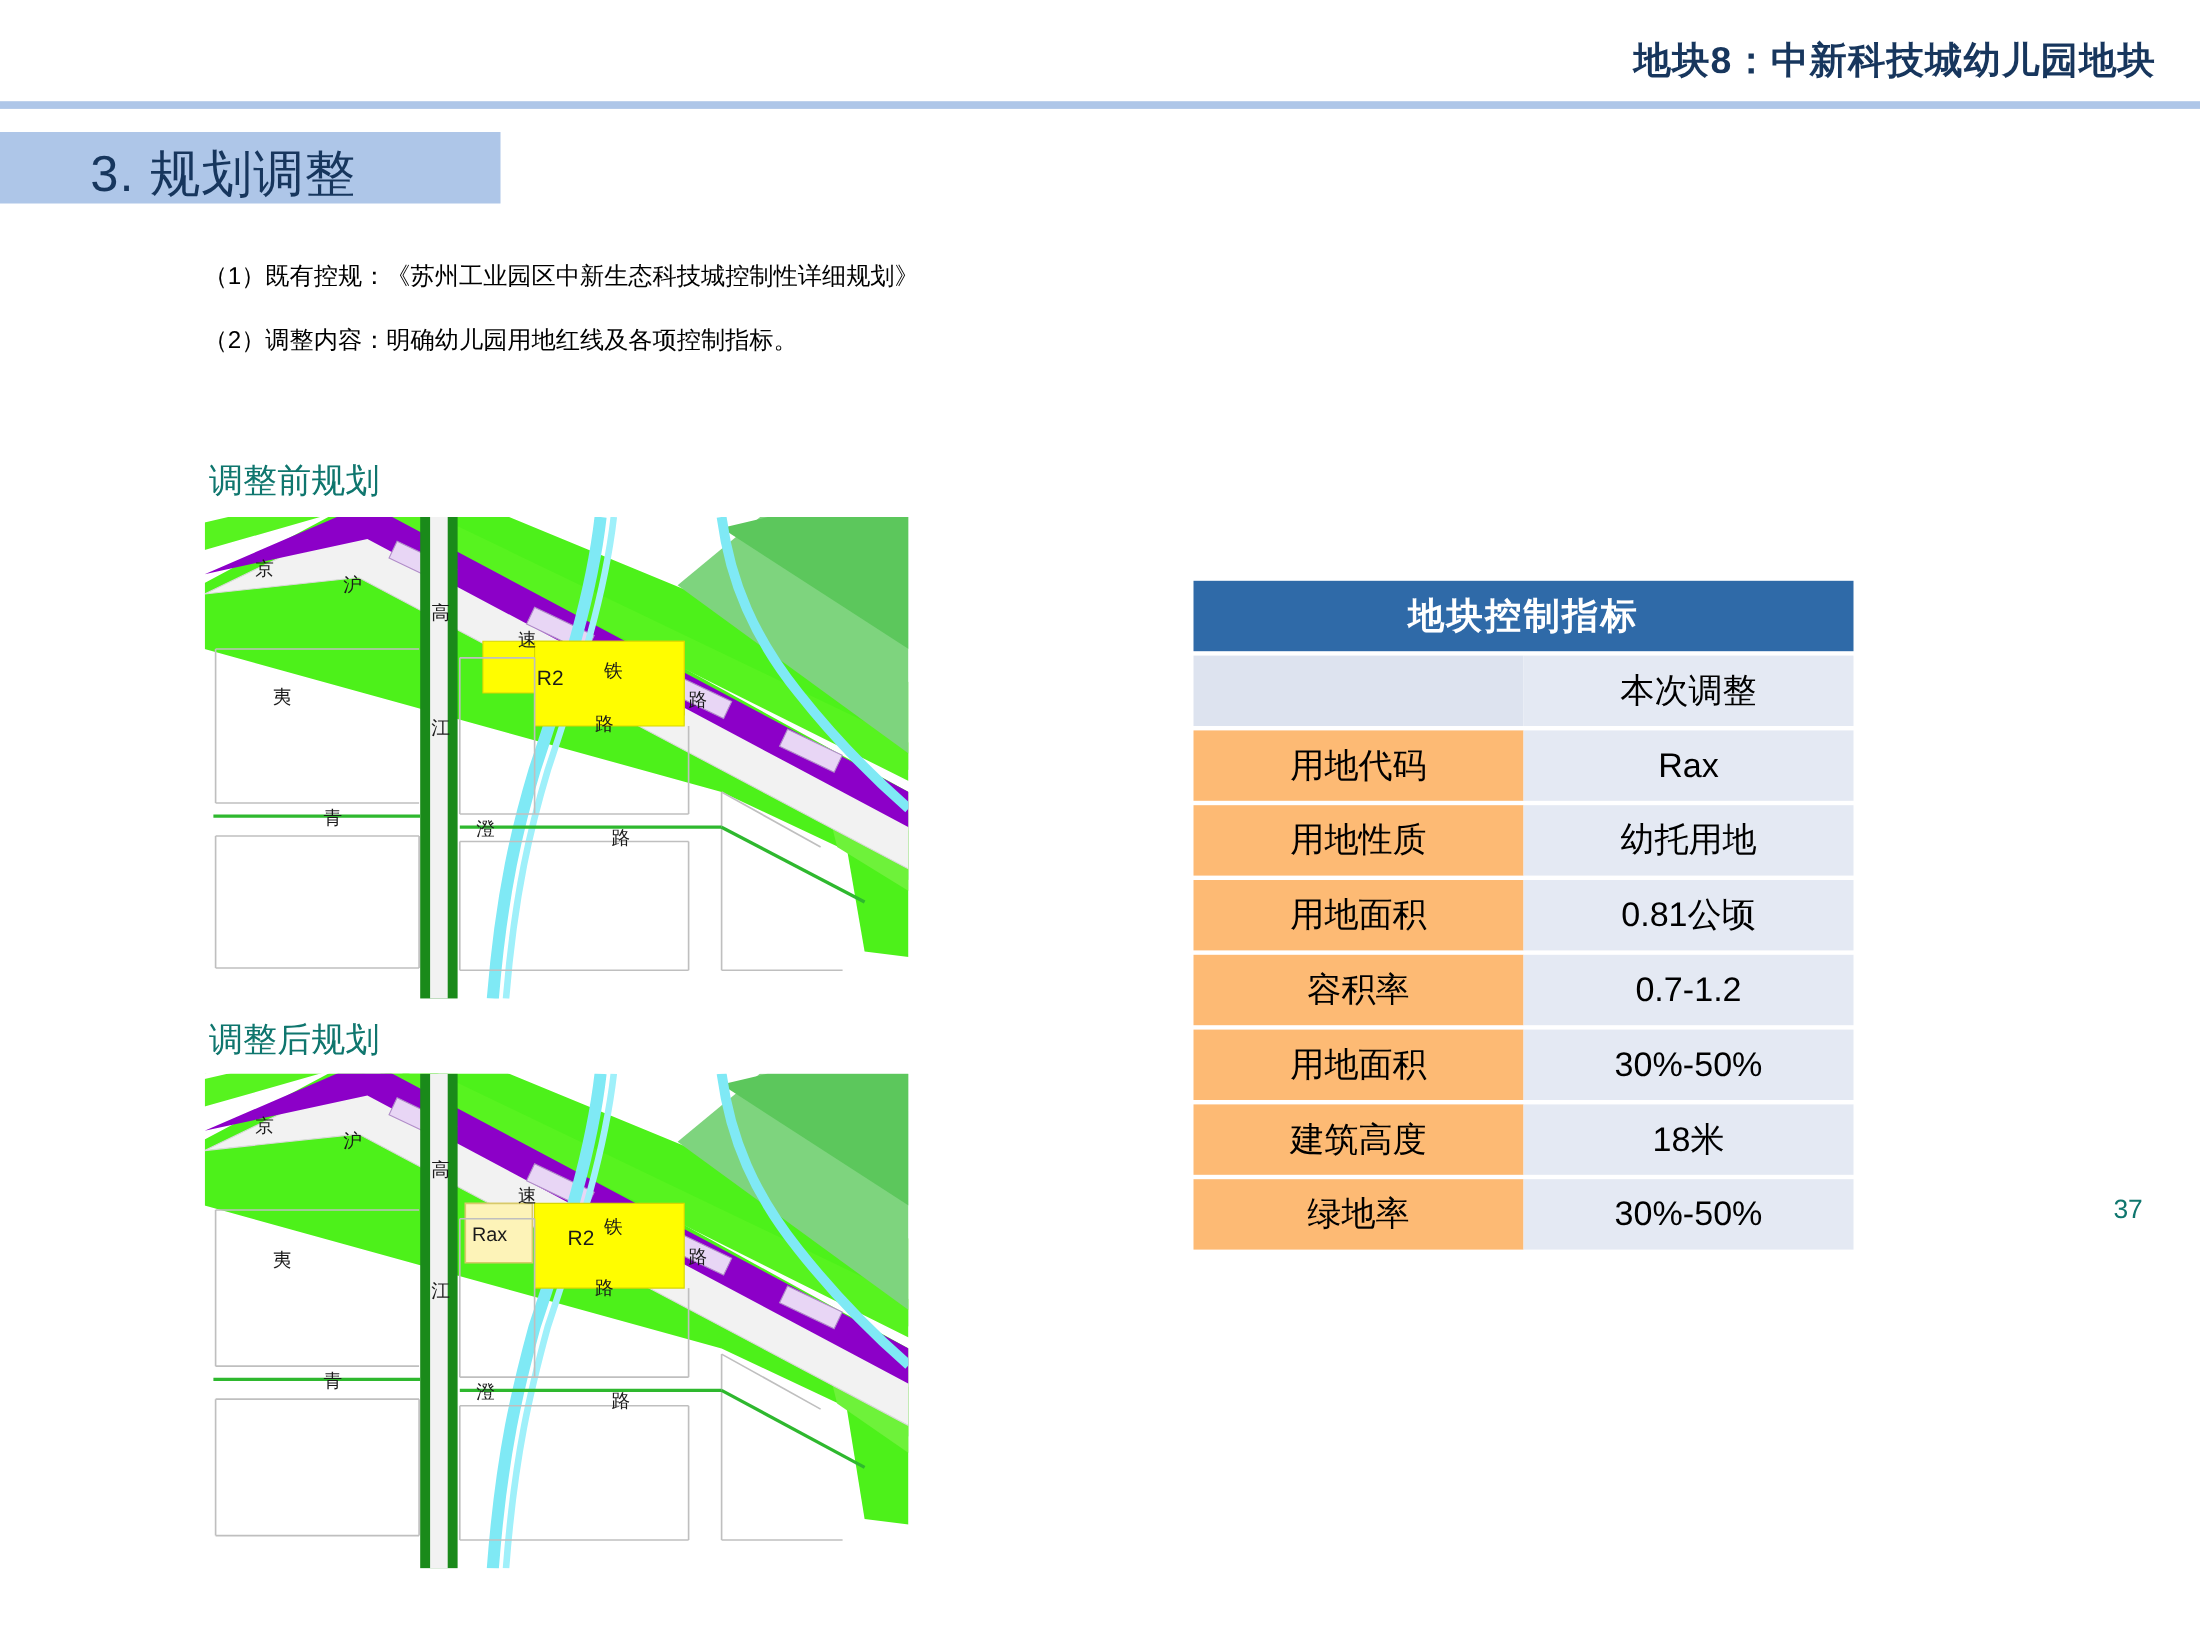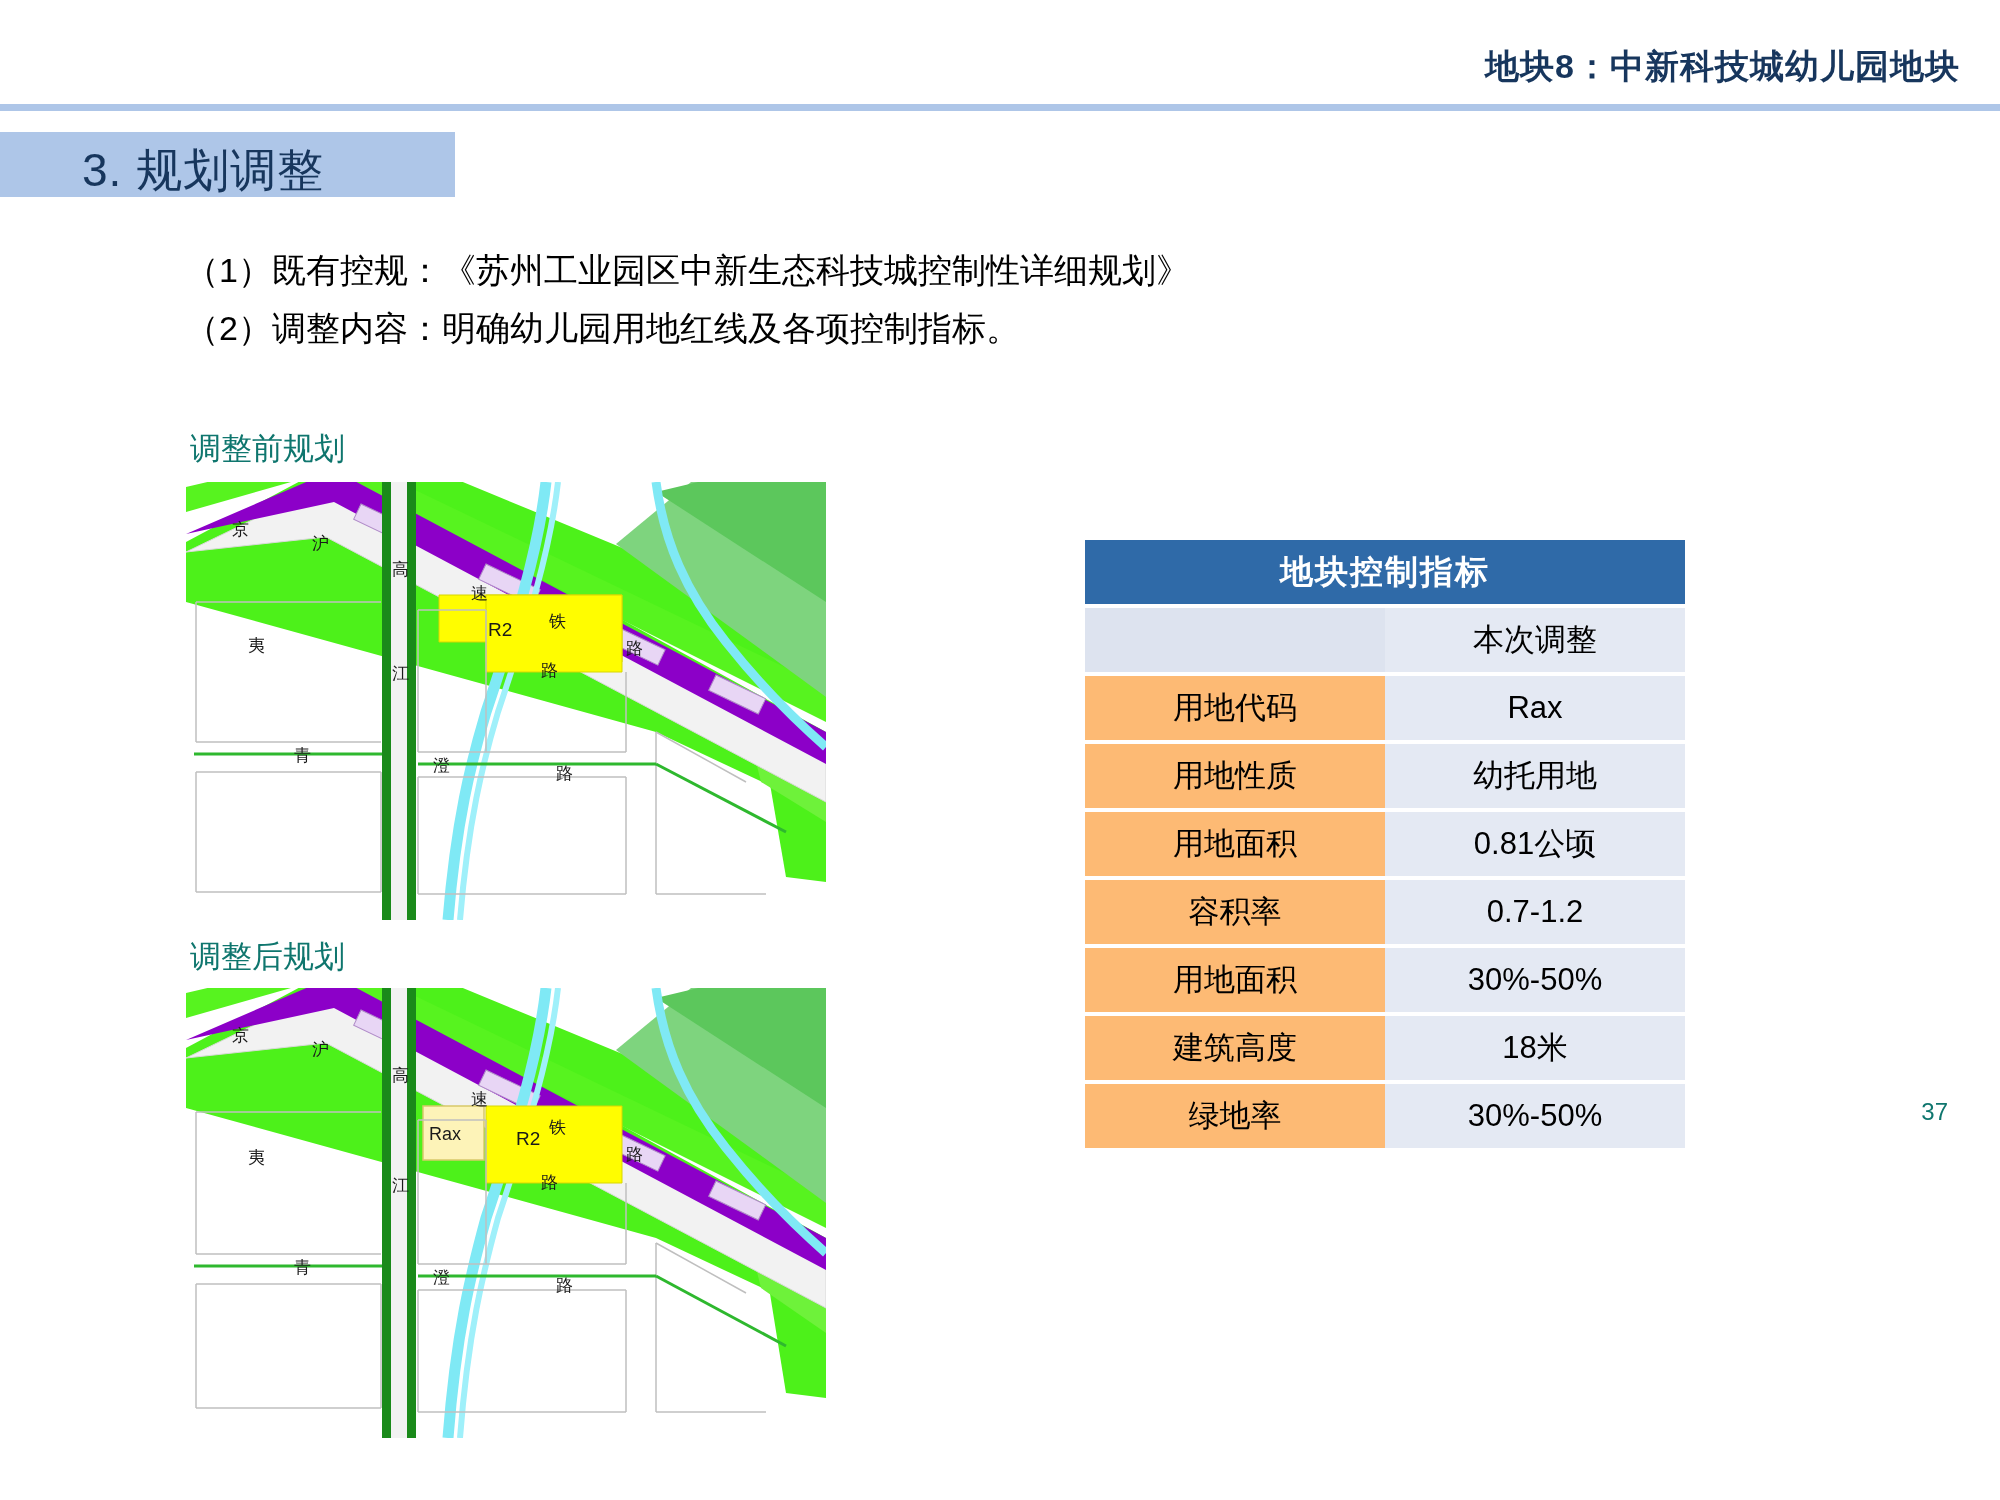--- a/index.html
+++ b/index.html
@@ -9,21 +9,21 @@
   body {
     width: 2000px;
     height: 1500px;
     background: #ffffff;
     font-family: "Liberation Sans", sans-serif;
     position: relative;
     overflow: hidden;
   }
   .slide {
     position: absolute;
-    left: 0; top: 16px;
+    left: 0; top: 4px;
     width: 2000px;
     height: 1144px;
   }
 
   
   .header-title {
     position: absolute;
     right: 40px;
     top: 28px;
     font-size: 34px;
@@ -58,21 +58,21 @@
     font-weight: normal;
     color: #17365d;
     letter-spacing: 1px;
     white-space: nowrap;
   }
 
   
   .bullet {
     position: absolute;
     left: 185px;
-    font-size: 34px;
+    font-size: 22px;
     color: #000000;
     white-space: nowrap;
   }
   .bullet-1 { top: 232px; }
   .bullet-2 { top: 290px; }
 
   
   .map-caption {
     position: absolute;
     left: 190px;

